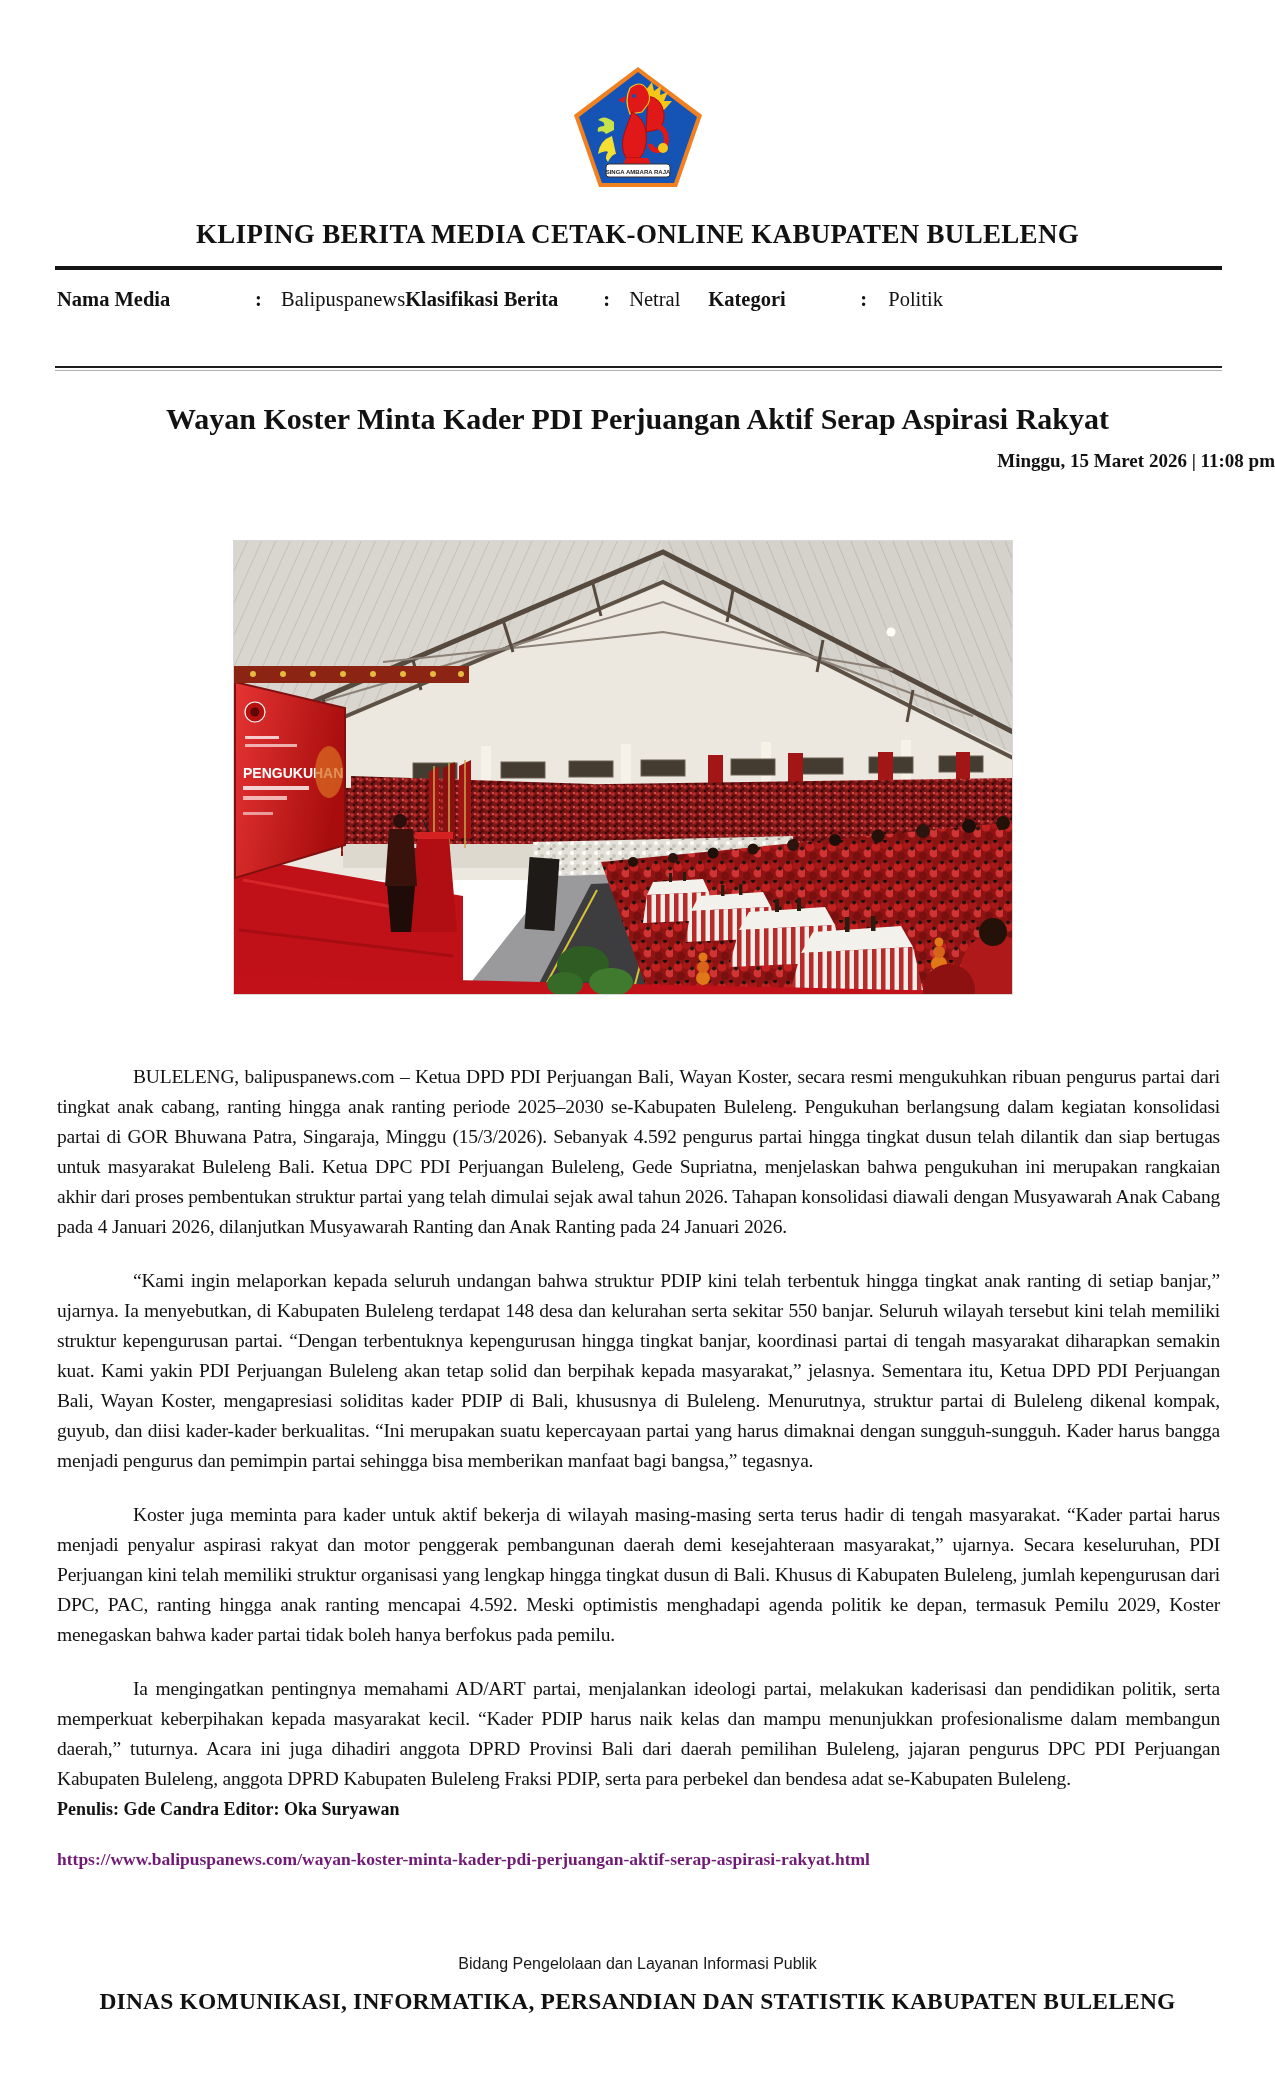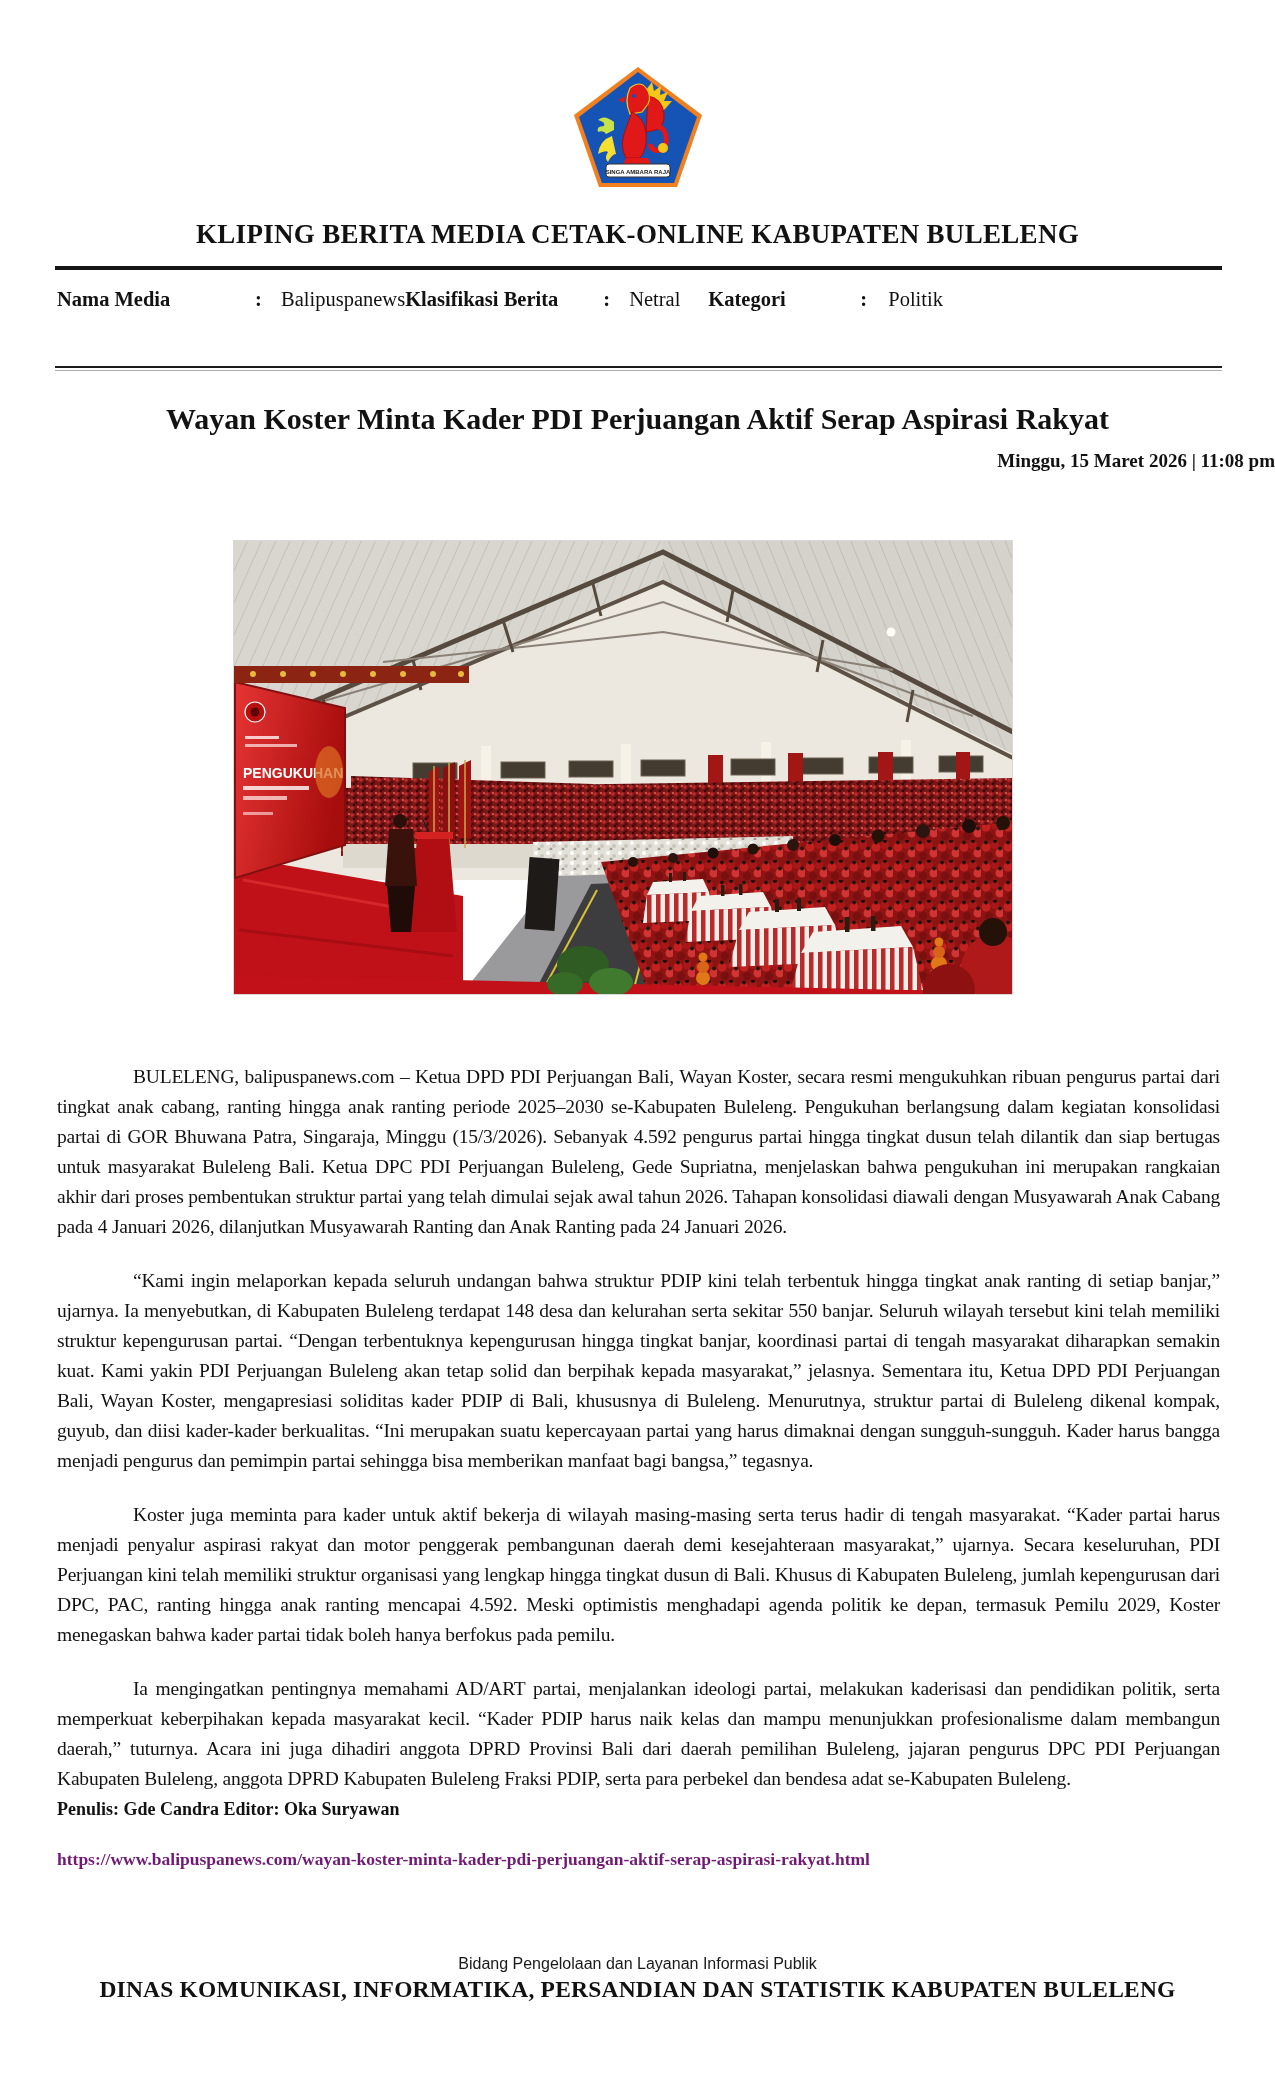--- a/index.html
+++ b/index.html
@@ -36,21 +36,21 @@
   .article{position:absolute;top:1062px;left:57px;right:55px;font-size:19.5px;
         line-height:30px;text-align:justify;letter-spacing:-.2px;}
   .article p{margin:0 0 24px;text-indent:76px;}
 
   .byline{position:absolute;top:1799px;left:57px;font-size:18px;font-weight:bold;}
   .source-url{position:absolute;top:1849px;left:57px;font-size:17.5px;font-weight:bold;
         color:#701a75;text-decoration:none;}
 
   .footer{position:absolute;top:1955px;left:0;width:100%;text-align:center;}
   .footer-line1{font-family:"Liberation Sans",sans-serif;font-size:16px;color:#191919;}
-  .footer-line2{font-size:23.5px;font-weight:bold;margin-top:3px;letter-spacing:.2px;white-space:nowrap;}
+  .footer-line2{font-size:23.5px;font-weight:bold;margin-top:15px;letter-spacing:.2px;white-space:nowrap;}
 </style>
 </head>
 <body>
 
 <div class="page">
 
   <svg class="logo" width="140" height="130" viewBox="0 0 140 130">
     <g>
       <polygon points="70,2 138,52 112,128 28,128 2,52" fill="#ffffff"></polygon>
       <polygon points="70,5 134,53 109,125 31,125 6,53" fill="#f08020"></polygon>

